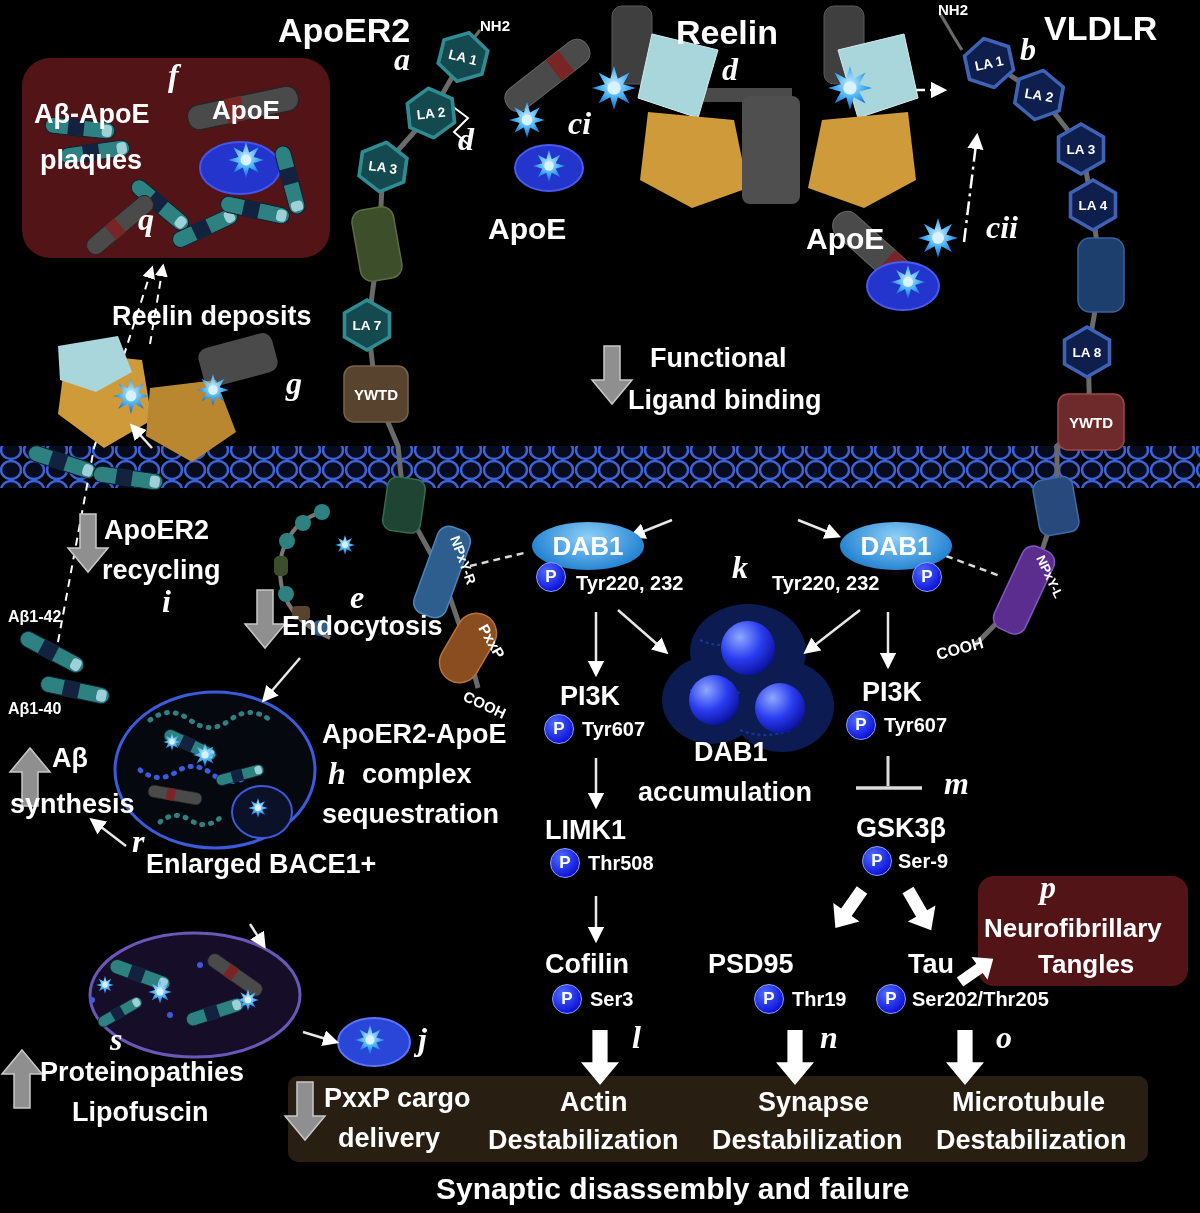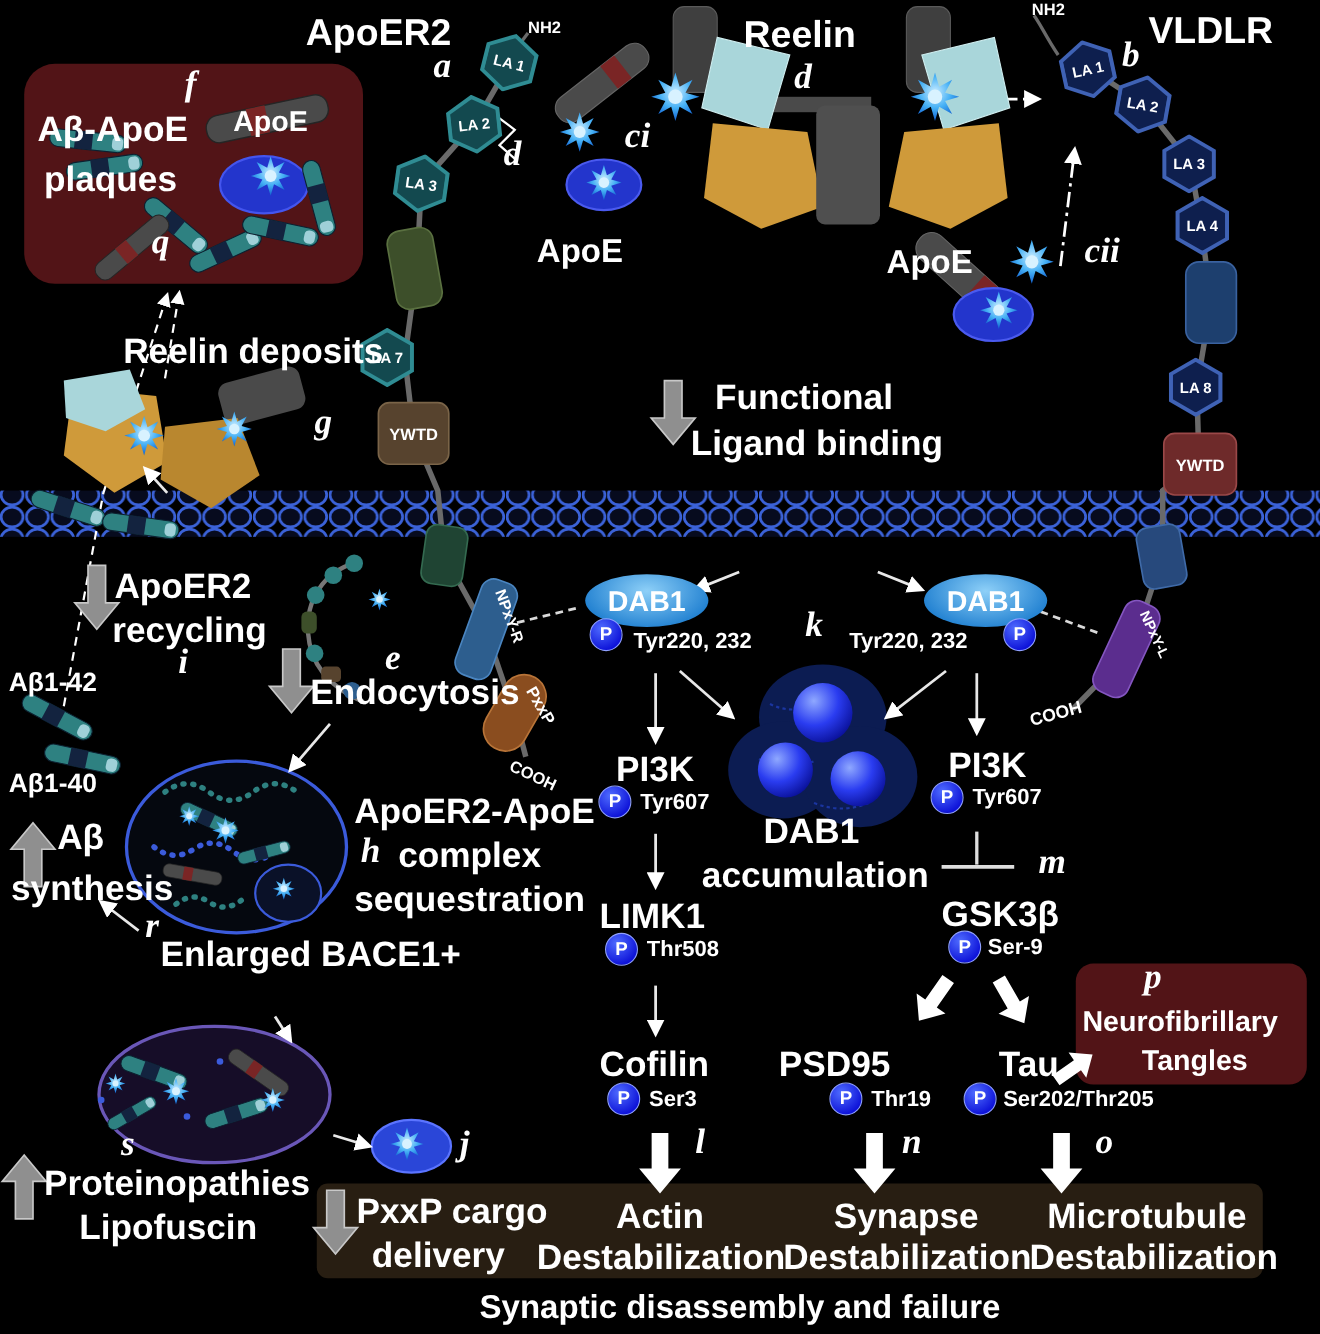--- a/index.html
+++ b/index.html
@@ -19,22 +19,22 @@
   .hex.navy{background:#3f62b5;} .hex.navy .hexin{background:#0e1f4e;}
   .dab{position:absolute;z-index:2;width:112px;height:48px;border-radius:50%;
        background:radial-gradient(ellipse at 50% 32%,#8ed0f8,#1f7fd0 78%);
        display:flex;align-items:center;justify-content:center;font-weight:bold;font-size:26px;color:#fff;}
   .pbadge{position:absolute;z-index:3;width:30px;height:30px;border-radius:50%;
        background:radial-gradient(circle at 35% 30%,#4f6cff,#0d12d8 75%);
        border:1.5px solid #8fa0ff;box-sizing:border-box;
        display:flex;align-items:center;justify-content:center;font-weight:bold;font-size:17px;color:#fff;}
   .t{position:absolute;z-index:3;font-weight:bold;white-space:nowrap;line-height:1.1;}
   .title{font-size:34px;}
-  .lbl{font-size:32px;}
-  .md{font-size:24px;}
+  .lbl{font-size:27px;}
+  .md{font-size:16px;}
   .sm{font-size:15px;}
   .res{font-size:20px;}
   .letter{font-family:"Liberation Serif",serif;font-style:italic;font-weight:700;font-size:32px;}
   .footer{font-size:30px;}
 </style>
 </head>
 <body>
 
 <div class="canvas">
 
@@ -290,21 +290,21 @@
 
   <div class="hex teal" style="left:436px;top:30px;transform:rotate(14deg)">
       <div class="hexin">LA 1</div>
     </div>
   <div class="hex teal" style="left:404px;top:86px;transform:rotate(-6deg)">
       <div class="hexin">LA 2</div>
     </div>
   <div class="hex teal" style="left:356px;top:140px;transform:rotate(8deg)">
       <div class="hexin">LA 3</div>
     </div>
-  <div class="hex teal" style="left:325px;top:298px">
+  <div class="hex teal" style="left:340px;top:298px">
       <div class="hexin">LA 7</div>
     </div>
 
   <div class="hex navy" style="left:962px;top:36px;transform:rotate(-12deg)">
       <div class="hexin">LA 1</div>
     </div>
   <div class="hex navy" style="left:1012px;top:68px;transform:rotate(10deg)">
       <div class="hexin">LA 2</div>
     </div>
   <div class="hex navy" style="left:1054px;top:122px">

